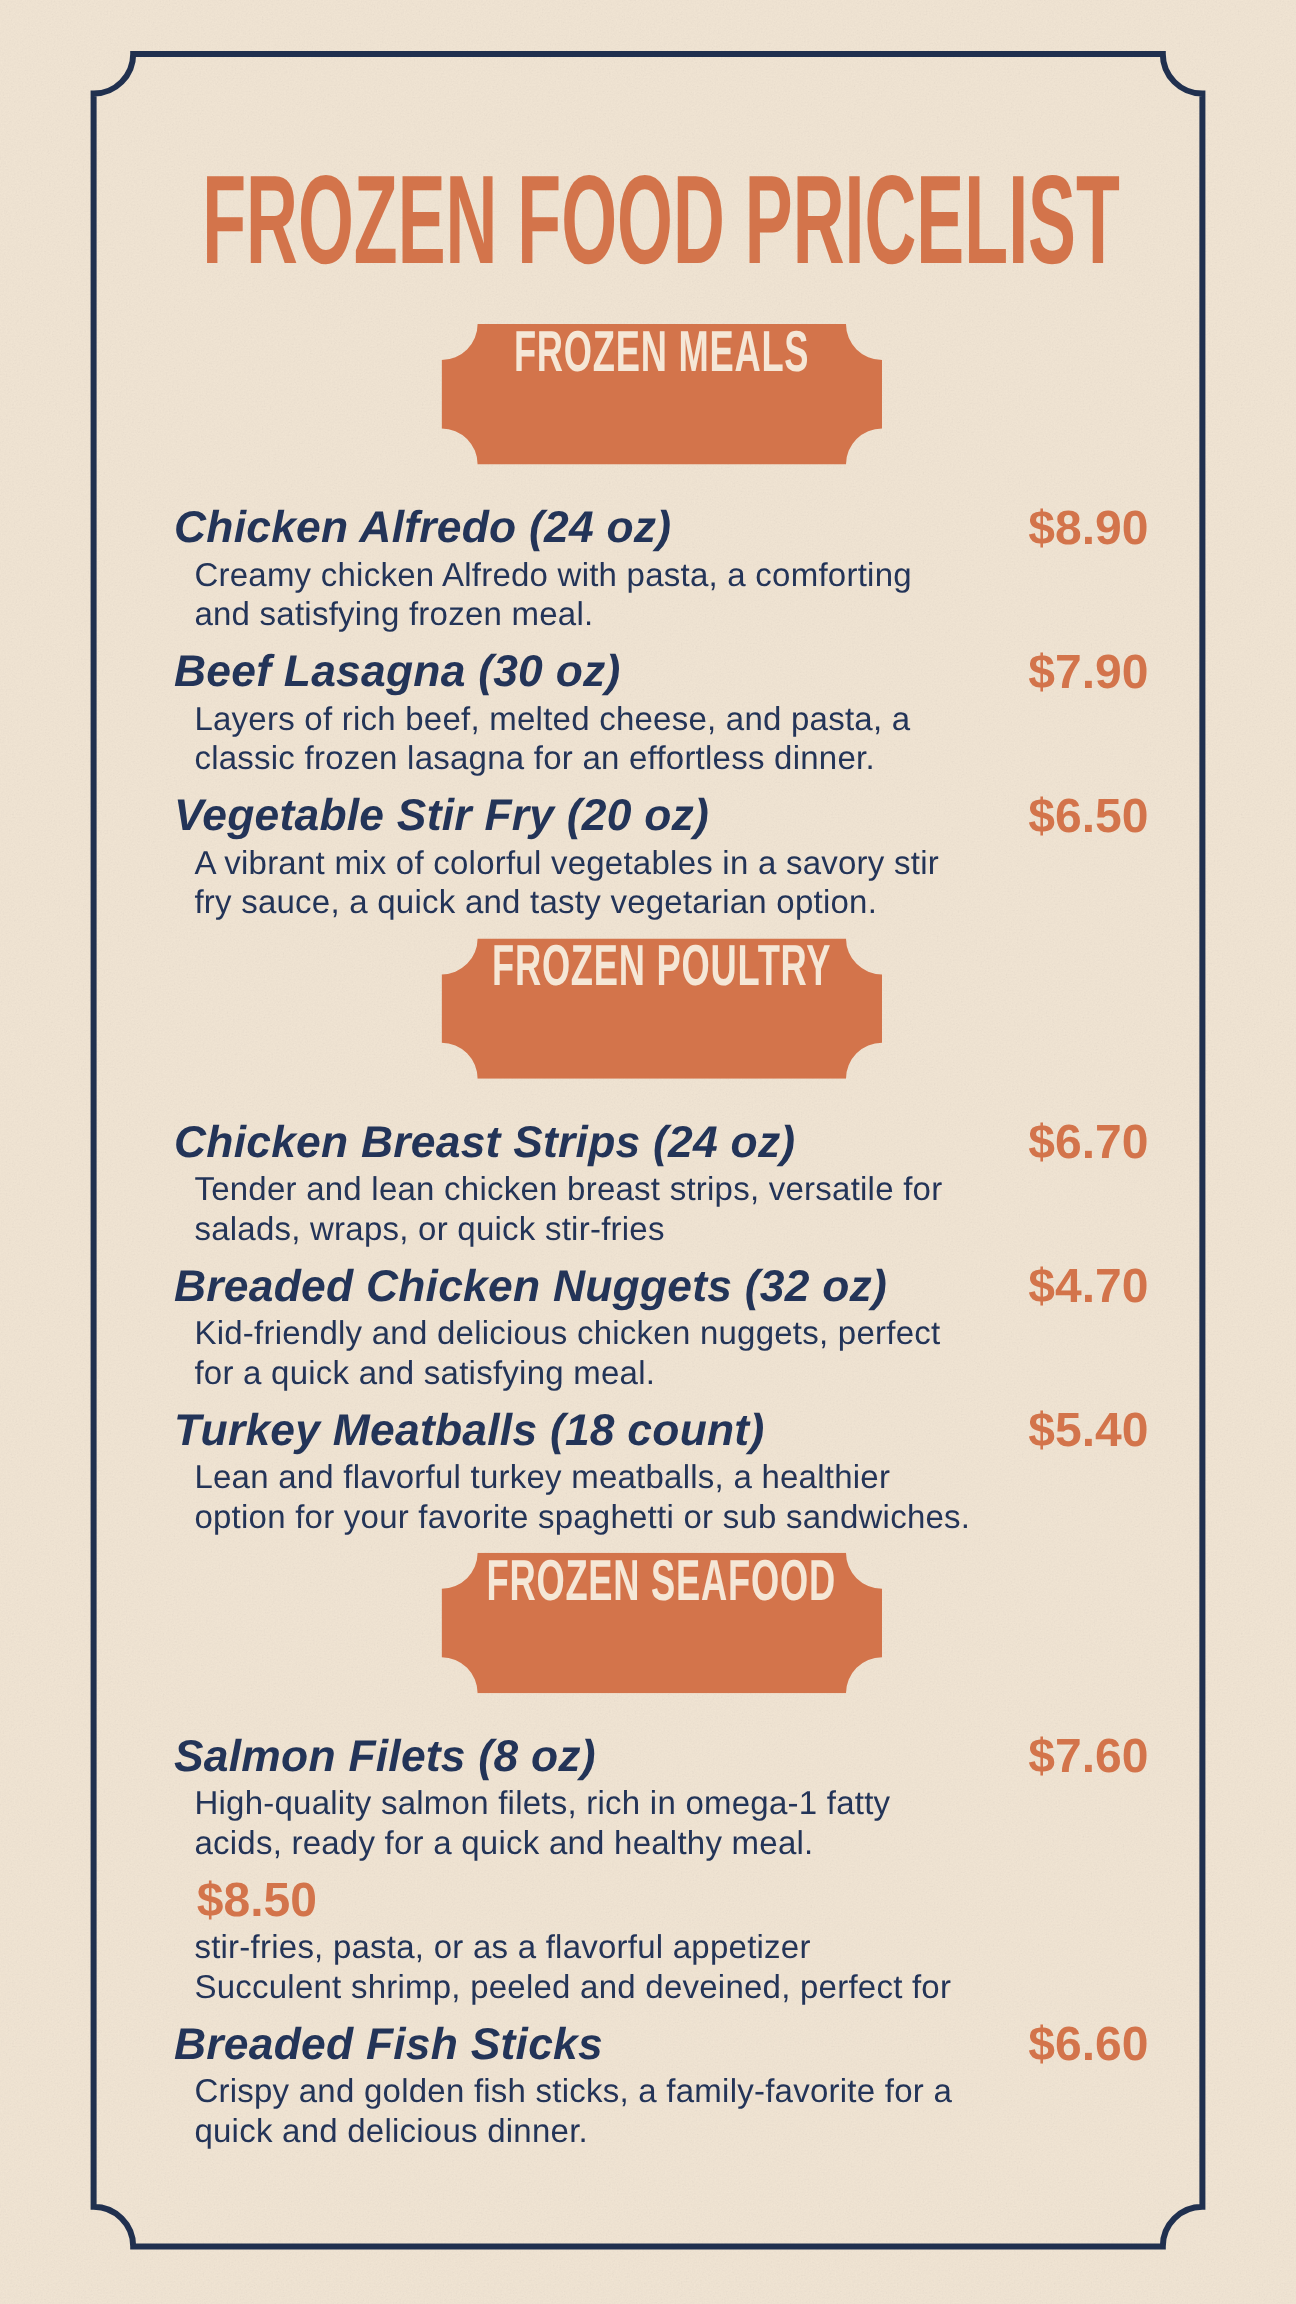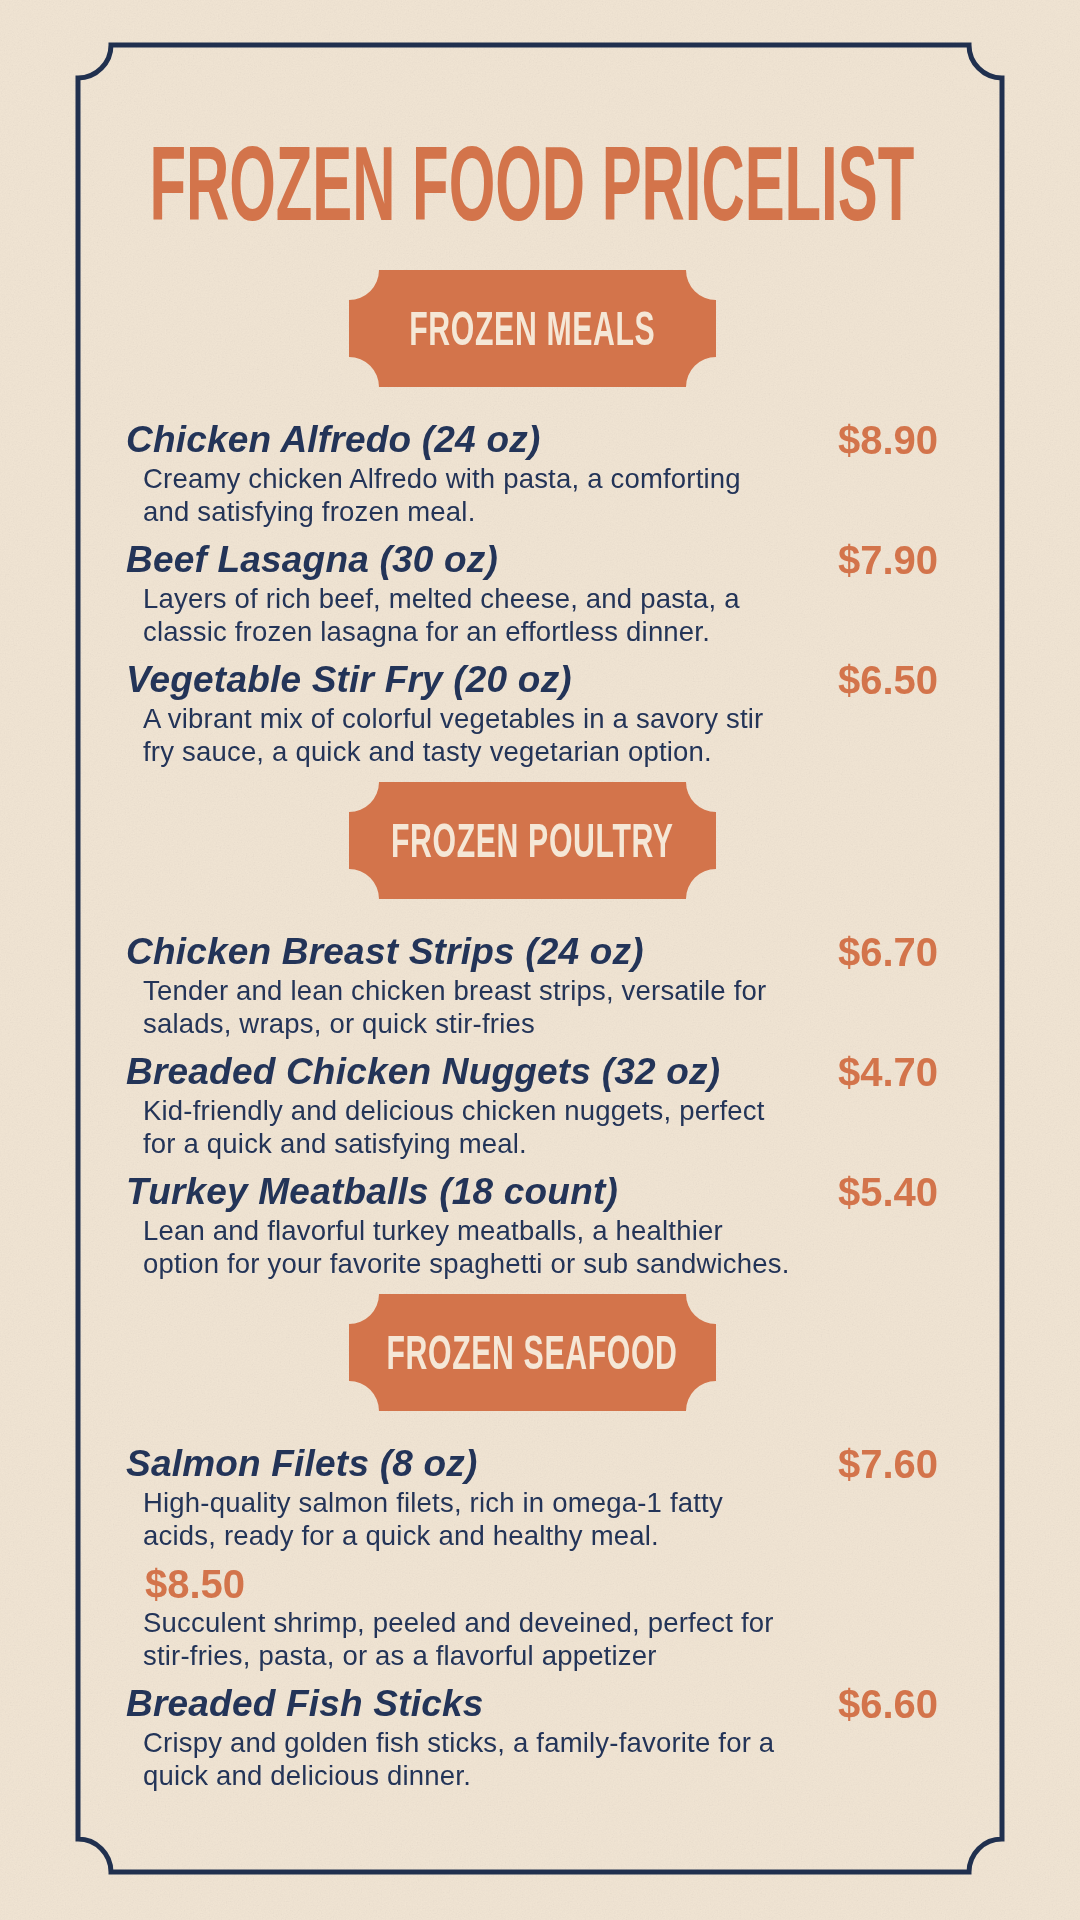--- a/index.html
+++ b/index.html
@@ -4,33 +4,33 @@
 <style>
   html,body{margin:0;padding:0;}
   body{
     width:1080px;height:1920px;position:relative;overflow:hidden;
     background:var(--background,#f1e5d4);
     font-family:"Liberation Sans",sans-serif;
     -webkit-font-smoothing:antialiased;
   }
   .texture{position:absolute;inset:0;width:1080px;height:1920px;z-index:0;opacity:.10;mix-blend-mode:multiply;}
   .frame-svg{position:absolute;inset:0;z-index:1;}
-  .content{position:absolute;left:126px;top:0;width:812px;z-index:2;}
+  .content{position:absolute;left:145px;top:0;width:812px;z-index:2;}
   .main-title{
     margin-top:131px;height:105px;display:flex;justify-content:center;align-items:center;
     font-size:105px;font-weight:bold;color:var(--accent-orange,#d3744b);line-height:1;
   }
   .main-title .condense{flex:none;white-space:nowrap;transform:scaleX(0.57);transform-origin:center;letter-spacing:0px;}
   .badge{
     width:367px;height:117px;position:relative;margin:14px auto 31px auto;flex:none;
   }
   .badge.first{margin-top:34px;}
   .badge svg{position:absolute;inset:0;display:block;}
   .badge-label{
-    position:absolute;inset:0;display:flex;justify-content:center;align-items:center;
+    position:absolute;inset:0;display:flex;justify-content:center;
     font-size:48px;font-weight:bold;color:var(--badge-text,#f5e7d6);line-height:1;
   }
   .badge-label .condense{flex:none;white-space:nowrap;transform:scaleX(0.63);transform-origin:center;letter-spacing:1px;}
   .menu-item{margin-bottom:10px;}
   .item-head{display:flex;justify-content:space-between;align-items:flex-start;}
   .item-name{
     font-size:37px;line-height:44px;font-weight:bold;color:var(--navy,#233458);
     letter-spacing:0.2px;white-space:nowrap;font-style:italic;
   }
   .item-price{
@@ -172,22 +172,22 @@
       <div class="desc-line">High-quality salmon filets, rich in omega-1 fatty</div>
       <div class="desc-line">acids, ready for a quick and healthy meal.</div>
     </div>
   </div>
 
   <div class="menu-item">
     <div class="item-head">
       <div class="item-price">$8.50</div>
     </div>
     <div class="item-desc">
+      <div class="desc-line">stir-fries, pasta, or as a flavorful appetizer</div>
       <div class="desc-line">Succulent shrimp, peeled and deveined, perfect for</div>
-      <div class="desc-line">stir-fries, pasta, or as a flavorful appetizer</div>
     </div>
   </div>
 
   <div class="menu-item">
     <div class="item-head">
       <div class="item-name">Breaded Fish Sticks</div>
       <div class="item-price">$6.60</div>
     </div>
     <div class="item-desc">
       <div class="desc-line">Crispy and golden fish sticks, a family-favorite for a</div>

